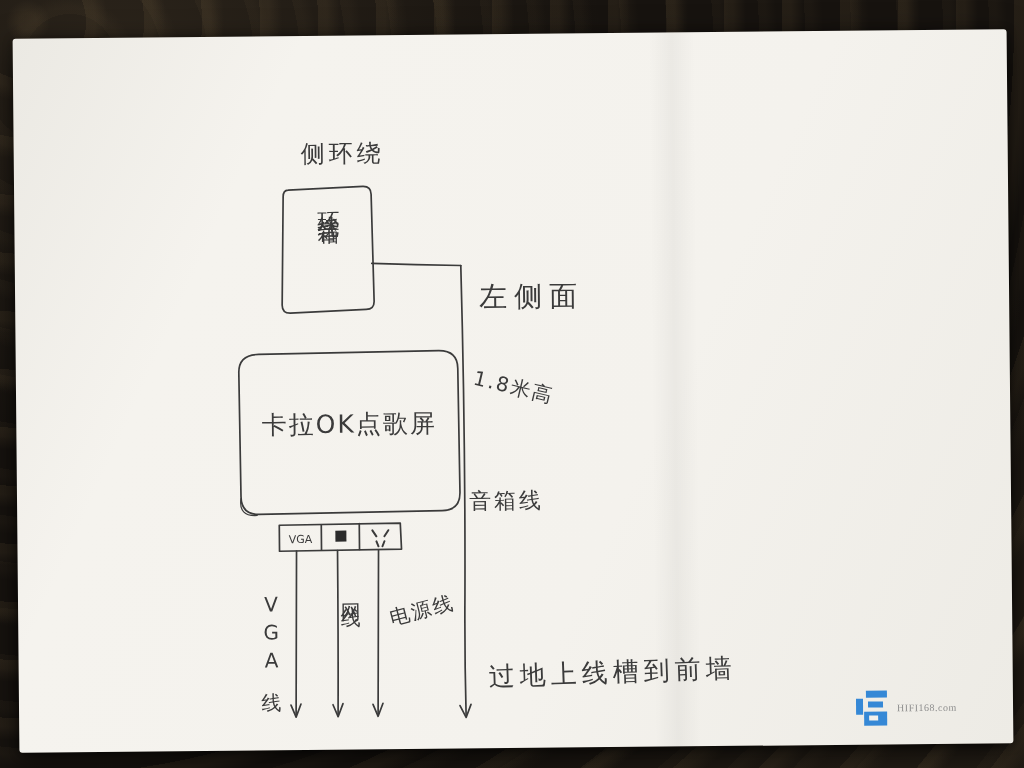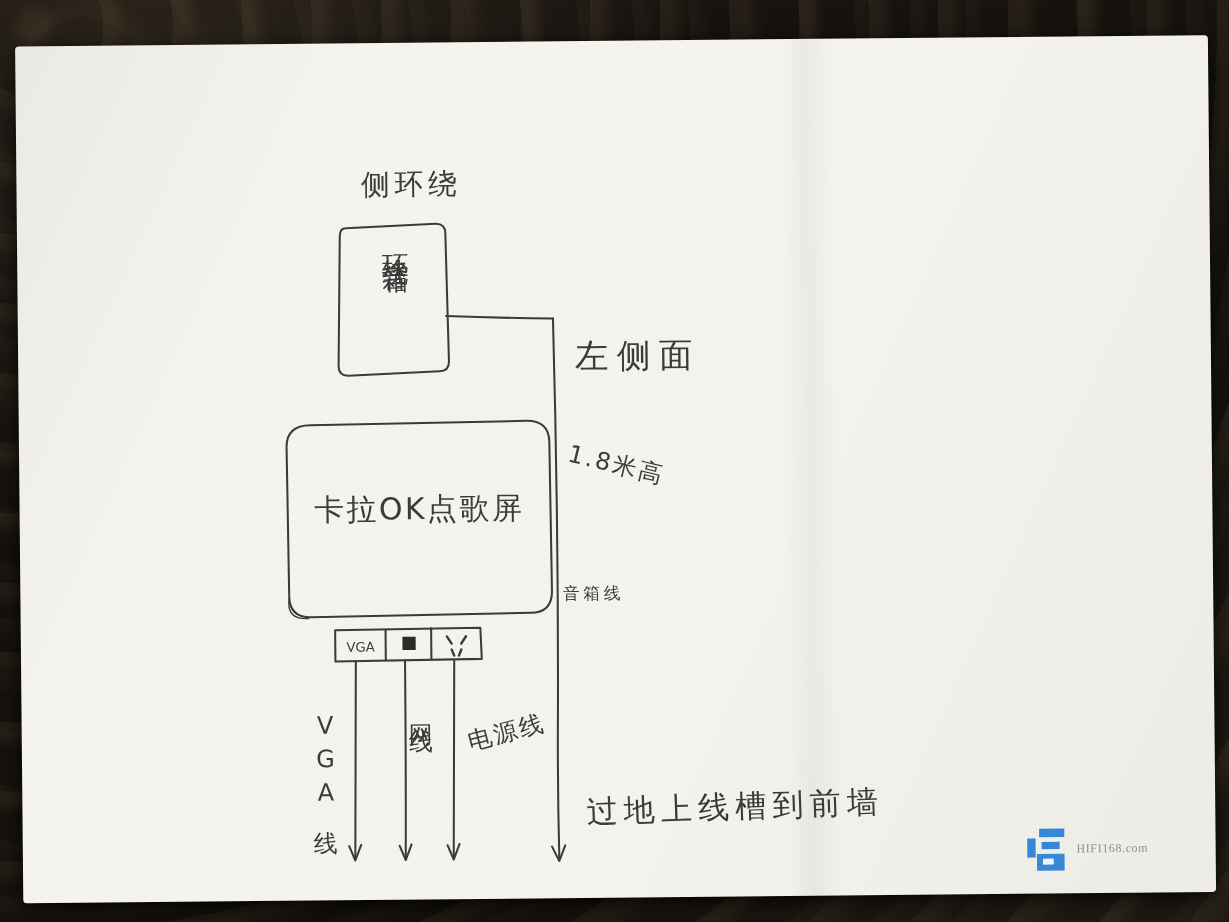--- a/index.html
+++ b/index.html
@@ -27,21 +27,21 @@
     pointer-events:none;
   }
   .ink { position:absolute; left:0; top:0; width:100%; height:100%; }
   .lbl { position:absolute; color:#3b3b3b; white-space:nowrap; }
   .vert { writing-mode:vertical-rl; text-orientation:upright; }
   .lbl-top        { left:250px; top:102px; font-size:24px; letter-spacing:4px;margin-left:37px; }
   .lbl-surround   { left:299px; top:158px; font-size:22px; letter-spacing:4px; height:120px; }
   .lbl-leftside   { left:464px; top:244px; font-size:28px; letter-spacing:7px; }
   .lbl-height     { left:458px; top:330px; font-size:20px; letter-spacing:2px; transform:rotate(14deg); transform-origin:left center; }
   .lbl-screen     { left:233px; top:372px; width:200px; text-align:center; font-size:25px; letter-spacing:2px; white-space:nowrap; }
-  .lbl-spkwire    { left:452px; top:452px; font-size:14px; letter-spacing:3px;text-align:center; }
+  .lbl-spkwire    { left:452px; top:452px; font-size:22px; letter-spacing:3px;text-align:center; }
   .lbl-vgacable   { left:240px; top:556px; font-size:20px; letter-spacing:4px; height:120px; }
   .lbl-netcable   { left:320px; top:552px; font-size:20px; letter-spacing:4px; height:70px; }
   .lbl-powercable { left:372px; top:570px; font-size:20px; letter-spacing:2px; transform:rotate(-14deg); transform-origin:left center; }
   .lbl-bottom     { left:470px; top:622px; font-size:26px; letter-spacing:5px; transform:rotate(-1.5deg); }
   .wm { position:absolute; left:836px; top:658px; display:flex; align-items:center; gap:8px; }
   .wm-text { color:#8e8e8e; font-size:10px; letter-spacing:.5px;font-family:Liberation Serif, serif; }
 </style>
 </head>
 <body>
 

